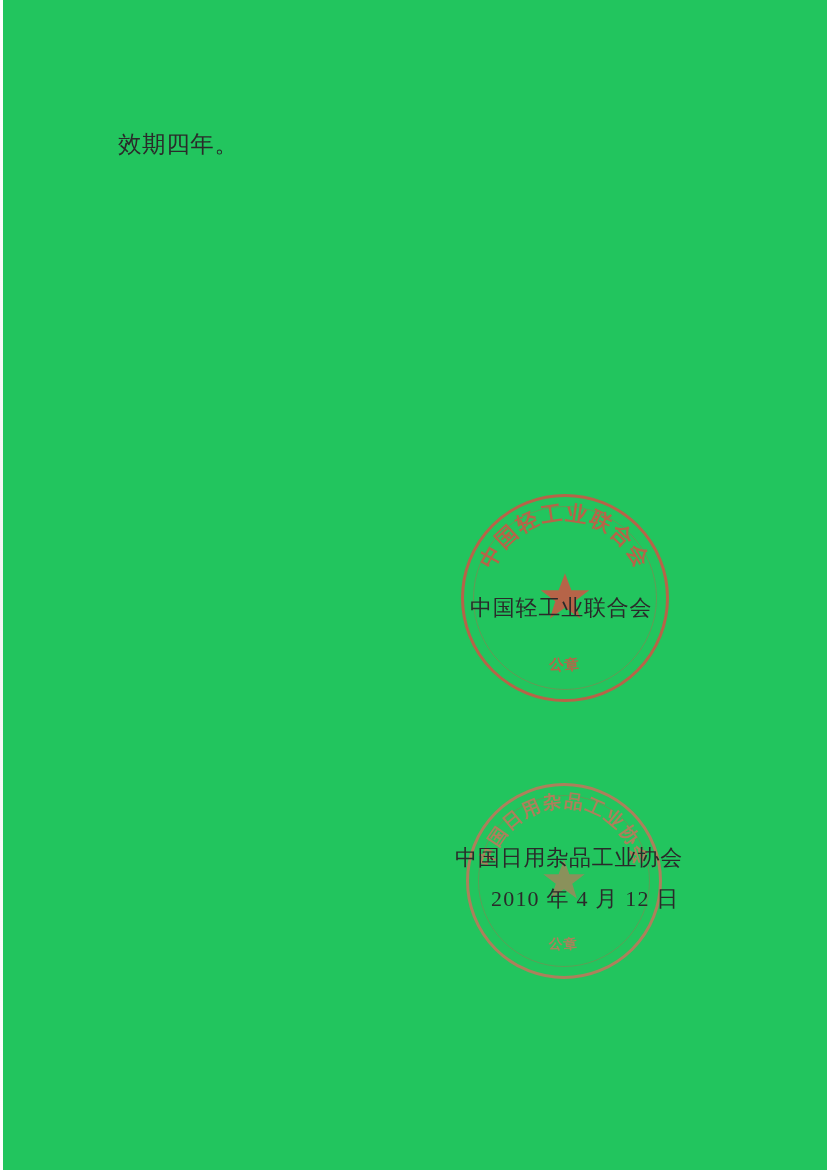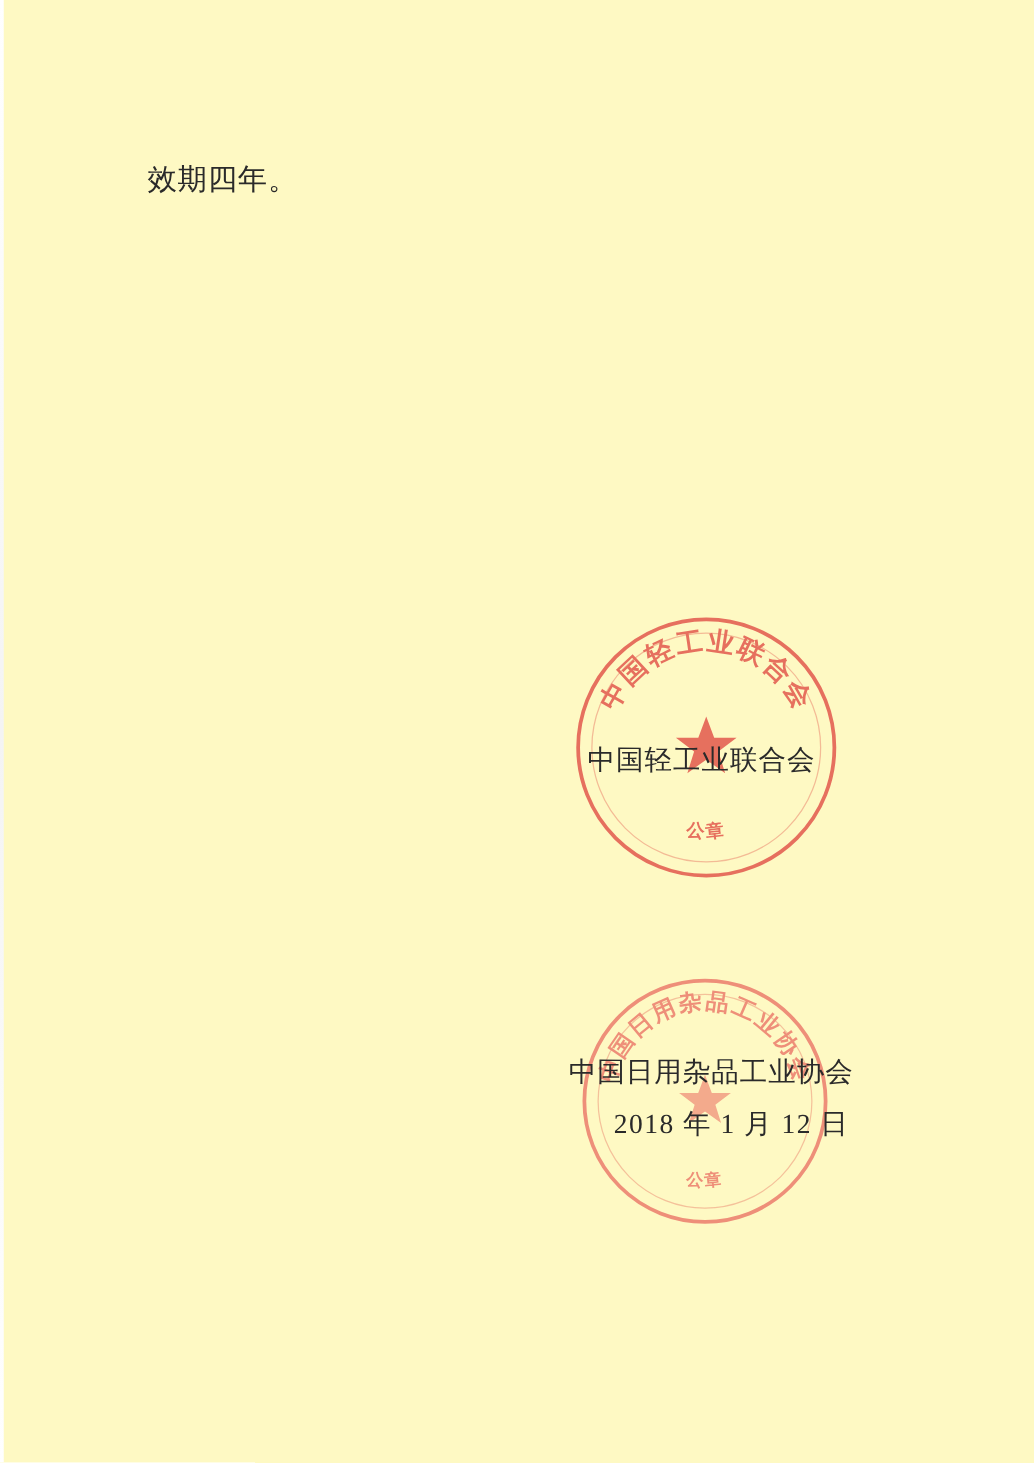--- a/index.html
+++ b/index.html
@@ -10,21 +10,21 @@
   body {
     width: 827px;
     height: 1170px;
     position: relative;
     overflow: hidden;
     font-family: "Liberation Serif", serif;
   }
   .page {
     position: absolute;
     inset: 0;
-    background: #fef9c3;
+    background: #22c55e;
   }
   .doc-body {
     position: absolute;
     left: 118px;
     top: 118px;
     width: 600px;
   }
   .para {
     font-size: 23.5px;
     line-height: 52px;
@@ -199,16 +199,16 @@
     </div>
     <div class="seal-star">
       <svg viewBox="0 0 100 100" width="100%" height="100%">
         <polygon points="50,4 61.8,35.5 95,35.5 68,56 78,88 50,68 22,88 32,56 5,35.5 38.2,35.5" fill="#e8635a"></polygon>
       </svg>
     </div>
   </div>
 
   <div class="signature-block-2">
     <div class="sig-line">中国日用杂品工业协会</div>
-    <div class="date-line">2018 年 1 月 12 日</div>
+    <div class="date-line">2010 年 4 月 12 日</div>
   </div>
 
 </div>
 
 </body></html>

